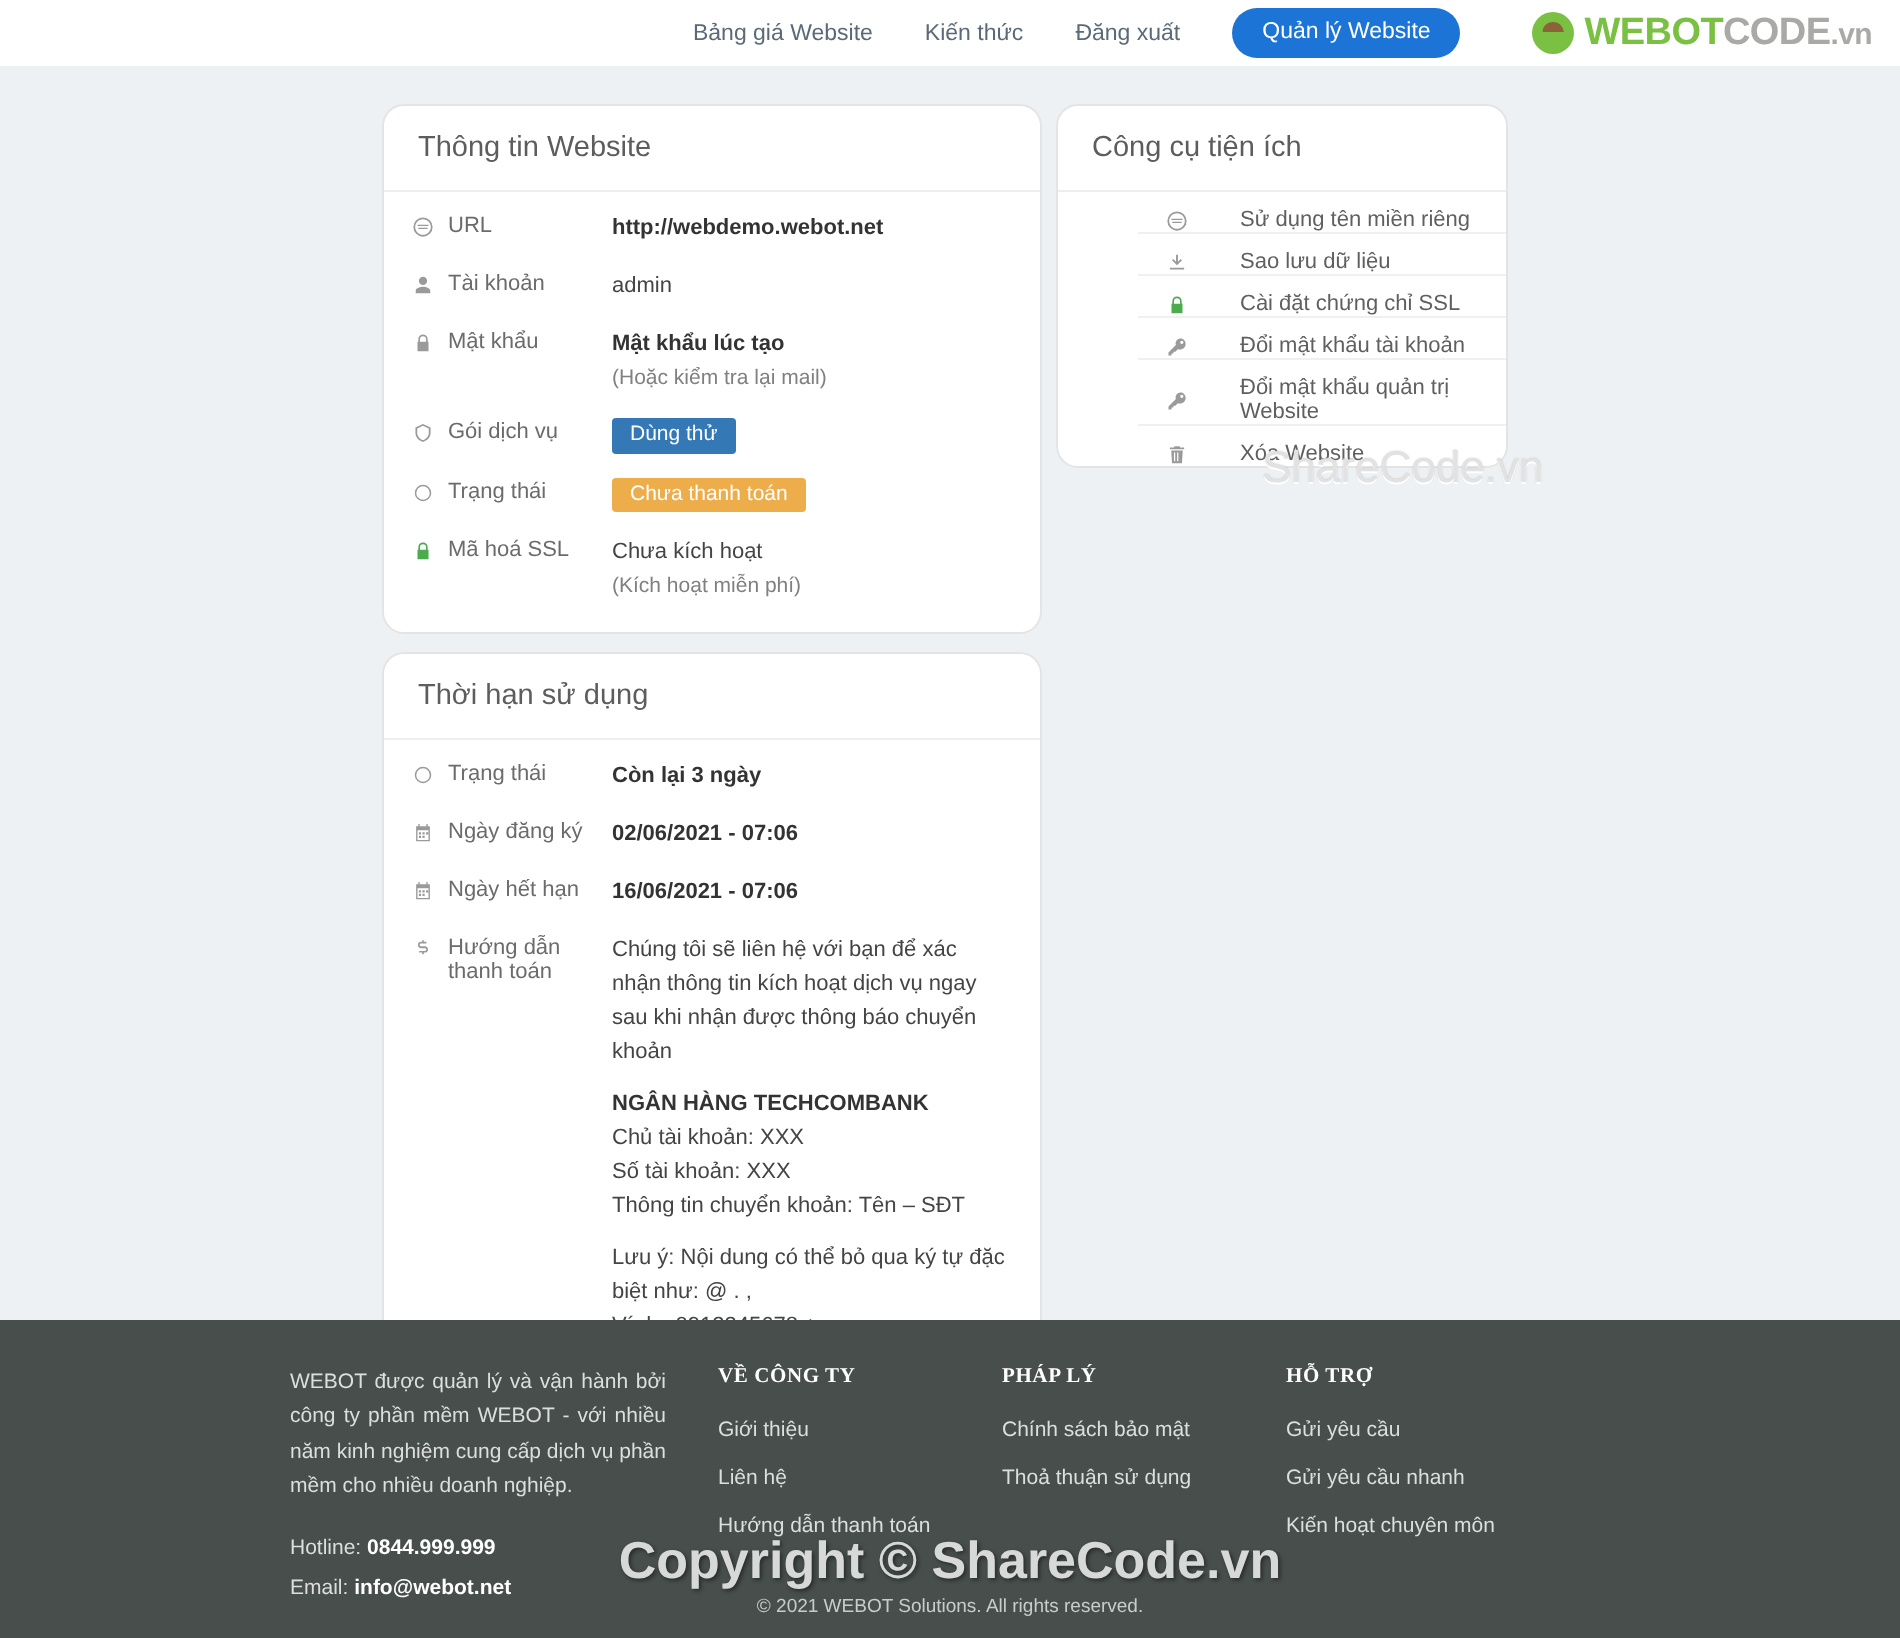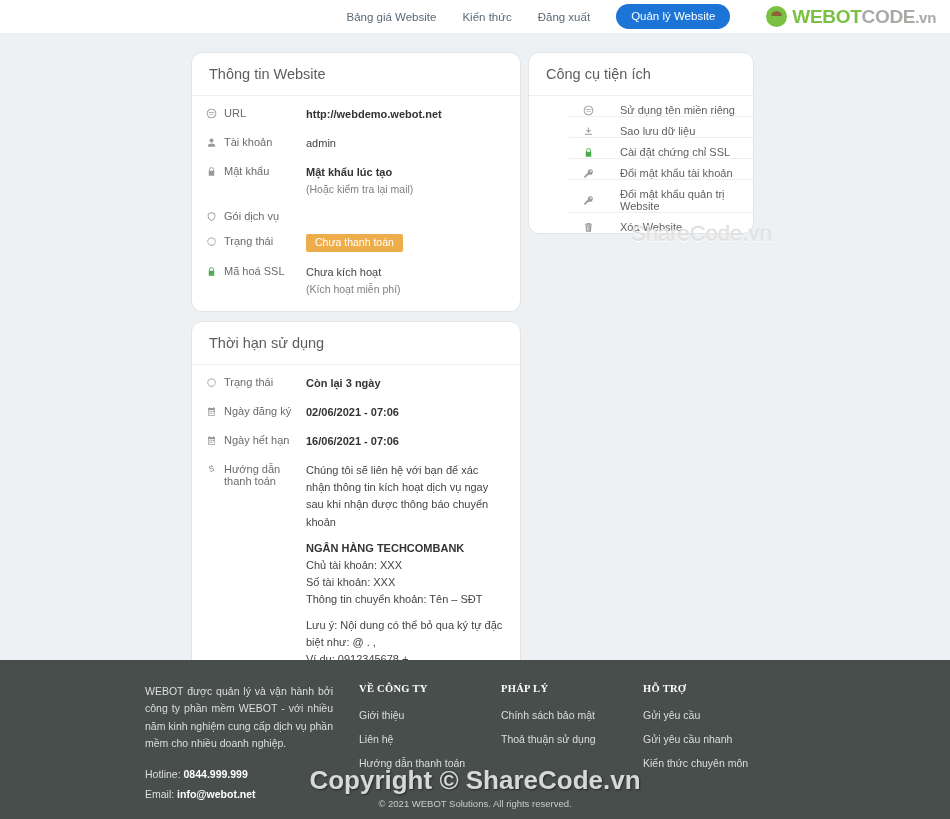--- a/index.html
+++ b/index.html
@@ -325,20 +325,23 @@
 
             <div class="row">
               <div class="row-label">
                 <span class="ic">
                     <svg viewBox="0 0 16 16">
                       <path d="M8 1.5L2.5 4v4c0 3 2.4 5.6 5.5 6.5 3.1-.9 5.5-3.5 5.5-6.5V4L8 1.5zm0 1.3l4.2 1.9v3.3c0 2.3-1.8 4.4-4.2 5.2-2.4-.8-4.2-2.9-4.2-5.2V4.7L8 2.8z"></path>
                     </svg>
                   </span>
                 <span>Gói dịch vụ</span>
               </div>
+              <div class="row-value">
+                <span class="badge badge-blue">Dùng thử</span>
+              </div>
             </div>
 
             <div class="row">
               <div class="row-label">
                 <span class="ic">
                     <svg viewBox="0 0 16 16">
                       <path d="M8 2a6 6 0 100 12A6 6 0 008 2zm0 1.1A4.9 4.9 0 113.1 8 4.9 4.9 0 018 3.1z"></path>
                     </svg>
                   </span>
                 <span>Trạng thái</span>
@@ -543,20 +546,20 @@
     <div class="f-col">
       <div class="f-title">PHÁP LÝ</div>
       <a class="f-link" href="#">Chính sách bảo mật</a>
       <a class="f-link" href="#">Thoả thuận sử dụng</a>
     </div>
 
     <div class="f-col">
       <div class="f-title">HỖ TRỢ</div>
       <a class="f-link" href="#">Gửi yêu cầu</a>
       <a class="f-link" href="#">Gửi yêu cầu nhanh</a>
-      <a class="f-link" href="#">Kiến thức chuyên môn</a>
+      <a class="f-link" href="#">Kiến hoạt chuyên môn</a>
     </div>
 
   </div>
   <div class="copyline">© 2021 WEBOT Solutions. All rights reserved.</div>
 </footer>
 
 <div class="wm wm-big">Copyright © ShareCode.vn</div>
 
 </body></html>

